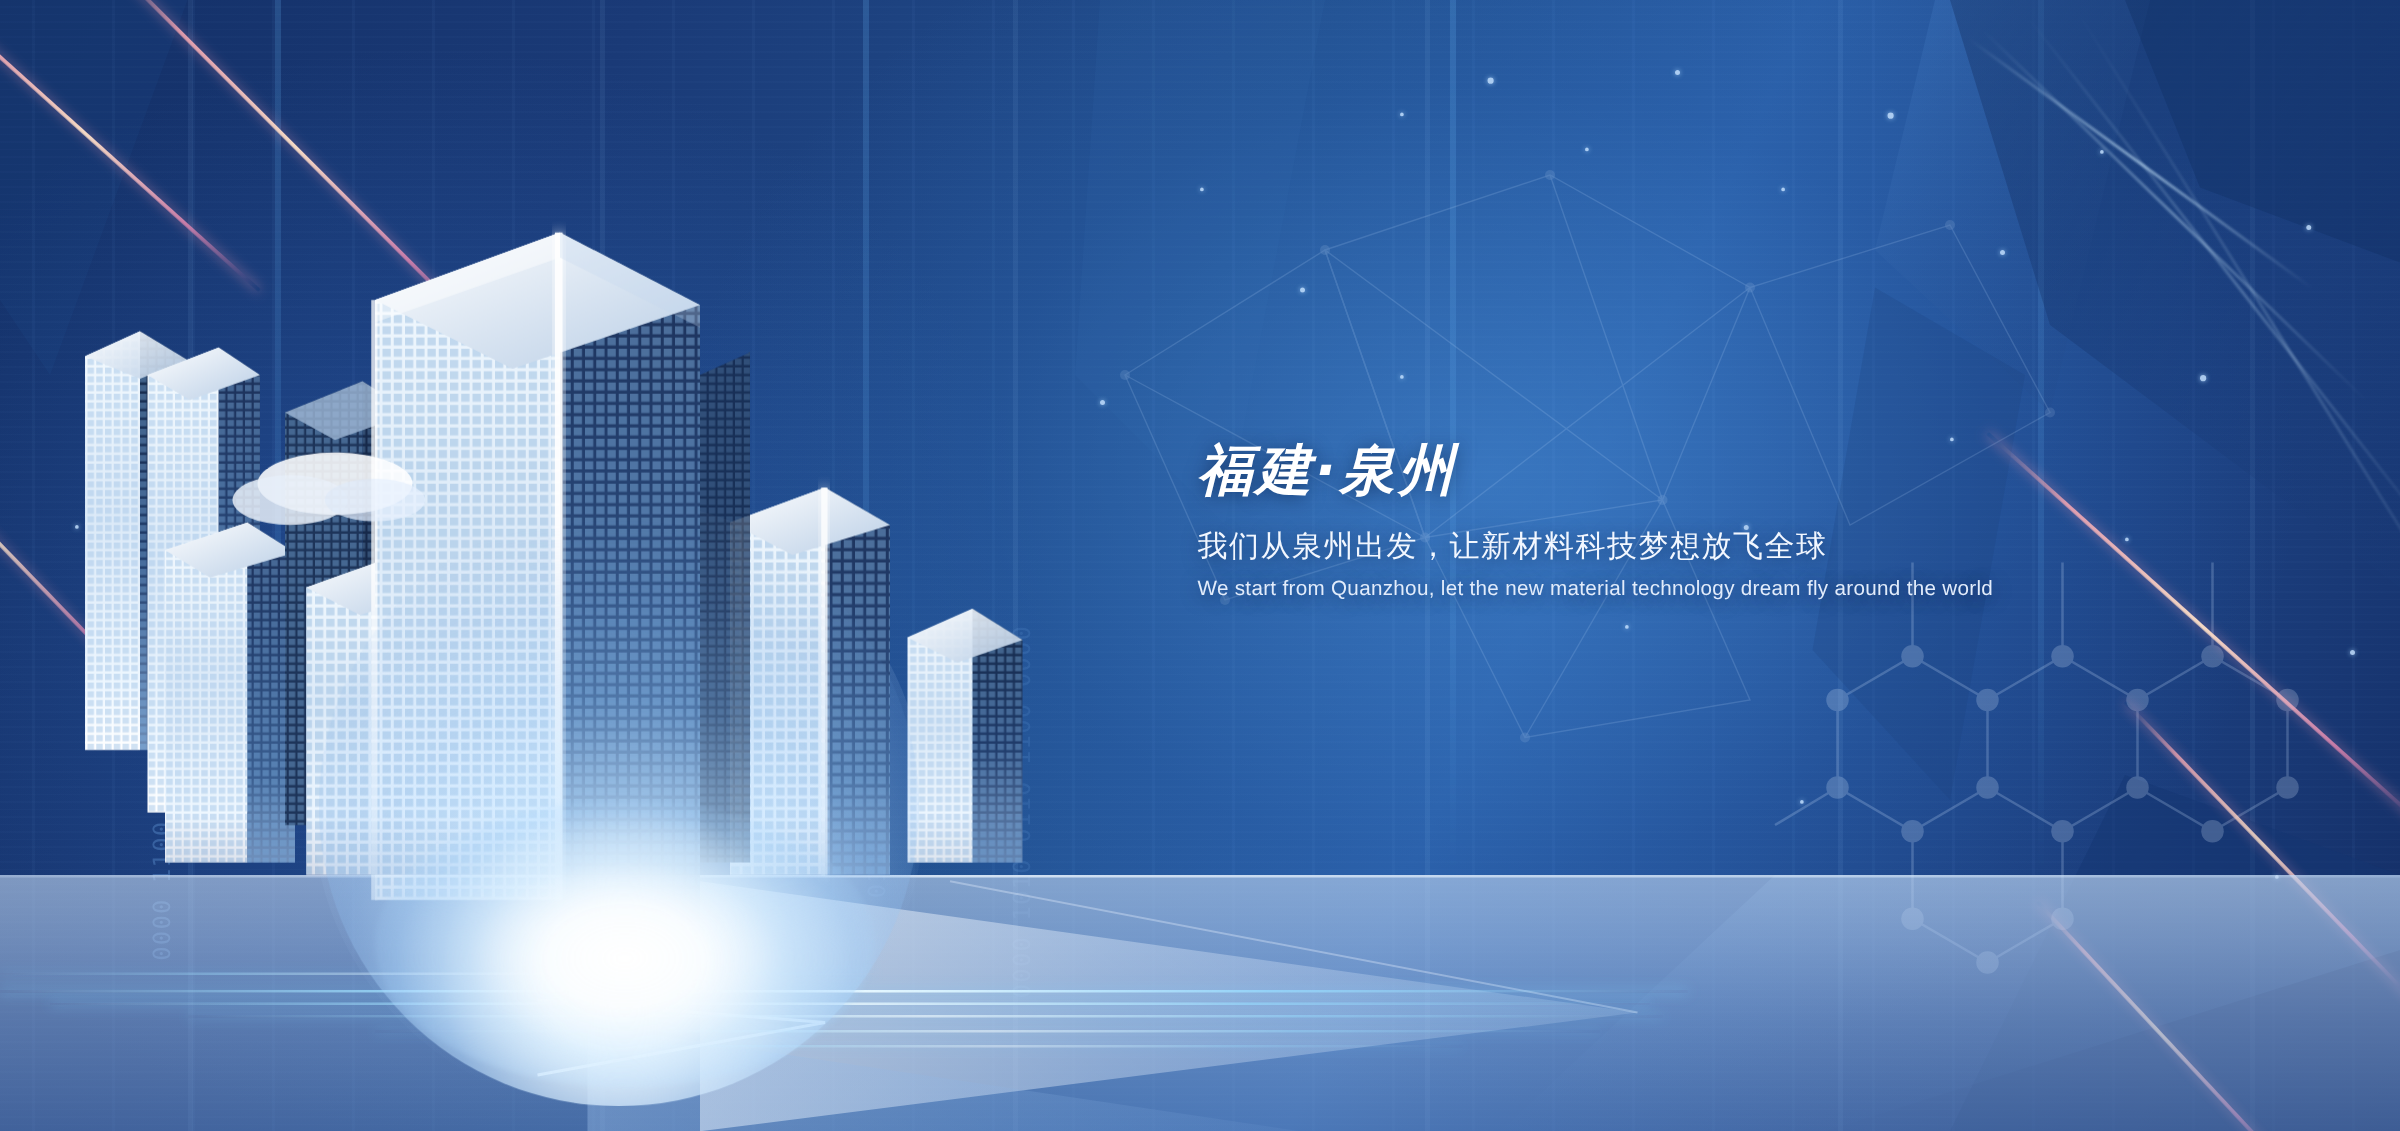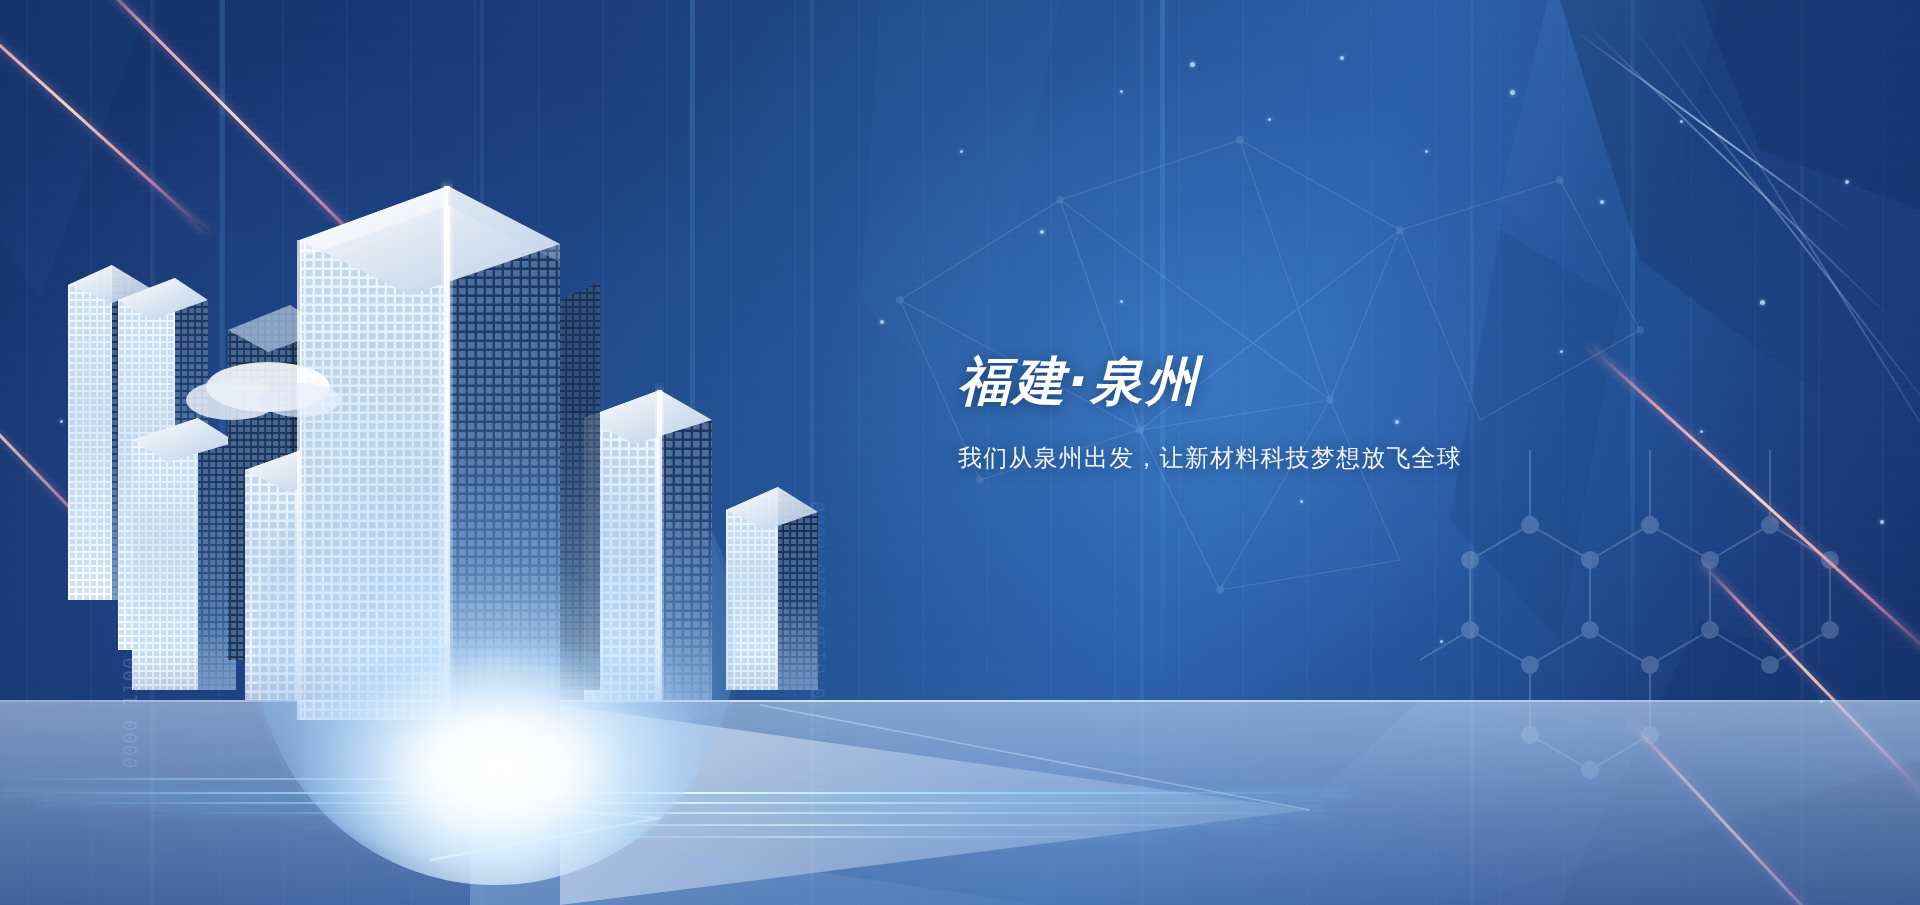--- a/index.html
+++ b/index.html
@@ -146,32 +146,32 @@
   
   .city{ position:absolute; left:0; top:0; width:900px; height:905px; }
   .city svg{ width:100%; height:100%; display:block; }
 
   
   .textblock{
     position:absolute; left:958px; top:352px; width:780px;
     text-shadow:0 2px 14px rgba(8,30,70,.55);
   }
   .eyebrow{
-    font-size:52px; font-weight:700; font-style:italic; color:#ffffff;
+    font-size:44px; font-weight:700; font-style:italic; color:#ffffff;
     letter-spacing:3px; line-height:1.12;
     font-family:"DejaVu Sans","Liberation Sans",sans-serif;
   }
   .maintitle{
     margin-top:20px;
     font-size:70px; font-weight:700; color:#ffffff;
     letter-spacing:1px; line-height:1.12; white-space:nowrap;
     font-family:"DejaVu Sans","Liberation Sans",sans-serif;
   }
   .tag-cn{
-    margin-top:32px;
+    margin-top:20px;
     font-size:24px; font-weight:400; color:#f2f7ff; letter-spacing:1.2px;
     font-family:"DejaVu Sans","Liberation Sans",sans-serif;
   }
   .tag-en{
     margin-top:9px;
     font-size:16.5px; font-weight:400; color:#e2ecfb; letter-spacing:.25px;
     font-family:"Liberation Sans","DejaVu Sans",sans-serif;
   }
 </style>
 </head>
@@ -486,15 +486,16 @@
       </g>
     </svg>
   </div>
 
   <div class="sphere"></div>
   <div class="sphere-core"></div>
 
   <div class="textblock">
     <div class="eyebrow">福建·泉州</div>
     <div class="tag-cn">我们从泉州出发，让新材料科技梦想放飞全球</div>
+    <div class="tag-en">We start from Quanzhou, let the new material technology dream fly around the world</div>
   </div>
 
 </div>
 
 </body></html>

